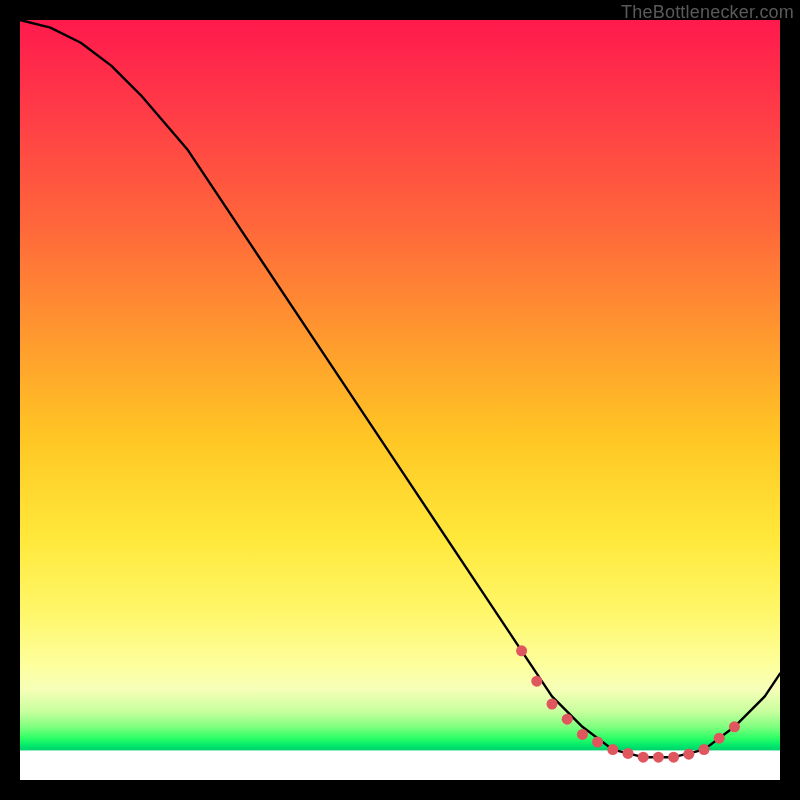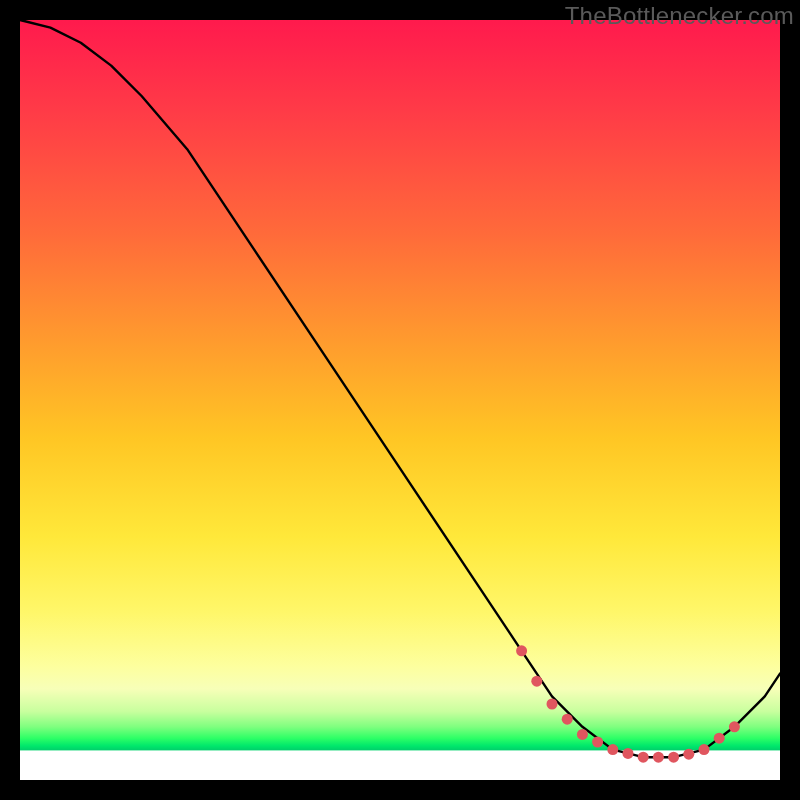--- a/index.html
+++ b/index.html
@@ -51,21 +51,21 @@
     top: 0;
     width: 760px;
     height: 760px;
     overflow: visible;
   }
   .watermark {
     position: absolute;
     top: 2px;
     right: 6px;
     color: #5a5a5a;
-    font-size: 24px;
+    font-size: 18px;
     font-weight: 500;
     letter-spacing: 0.2px;
     user-select: none;
   }
 </style>
 </head>
 <body>
 
 <div class="stage">
   <div class="plot">

